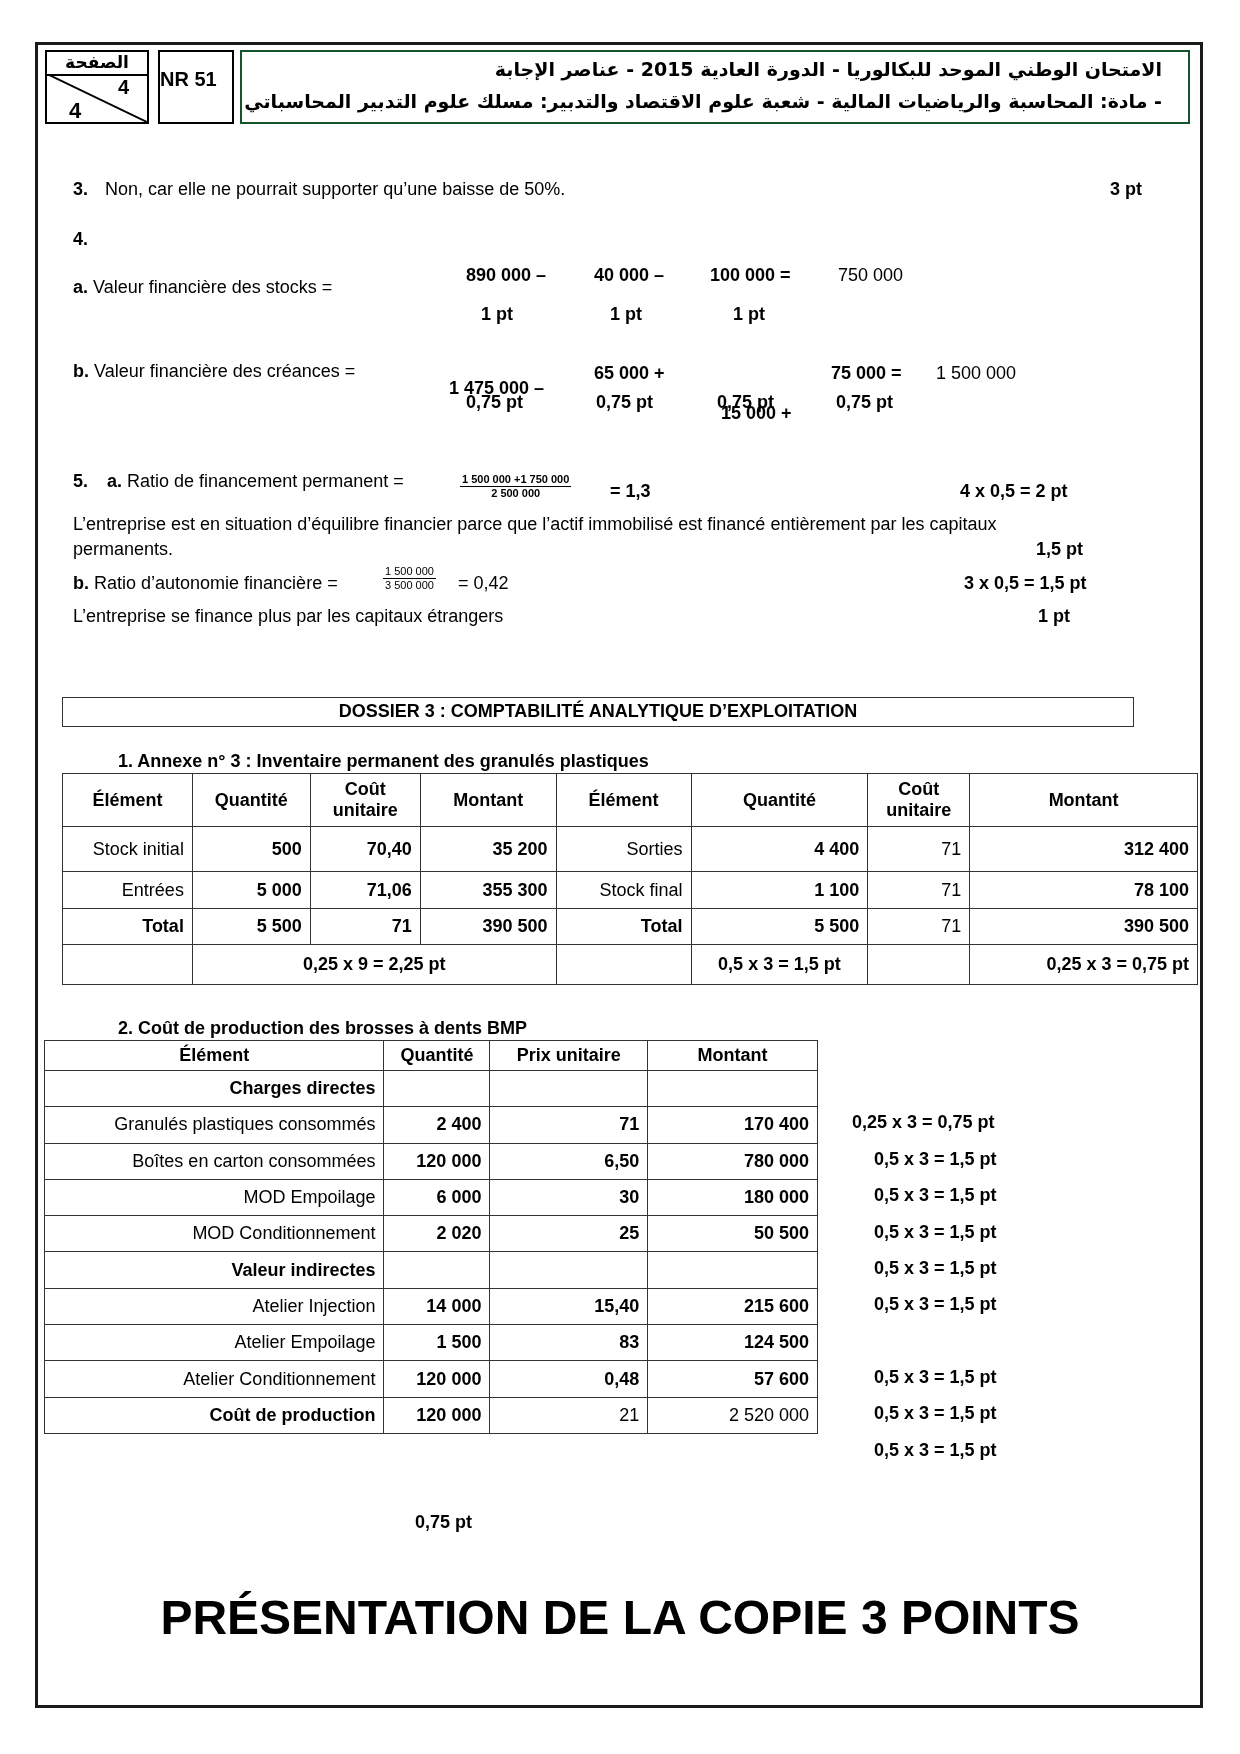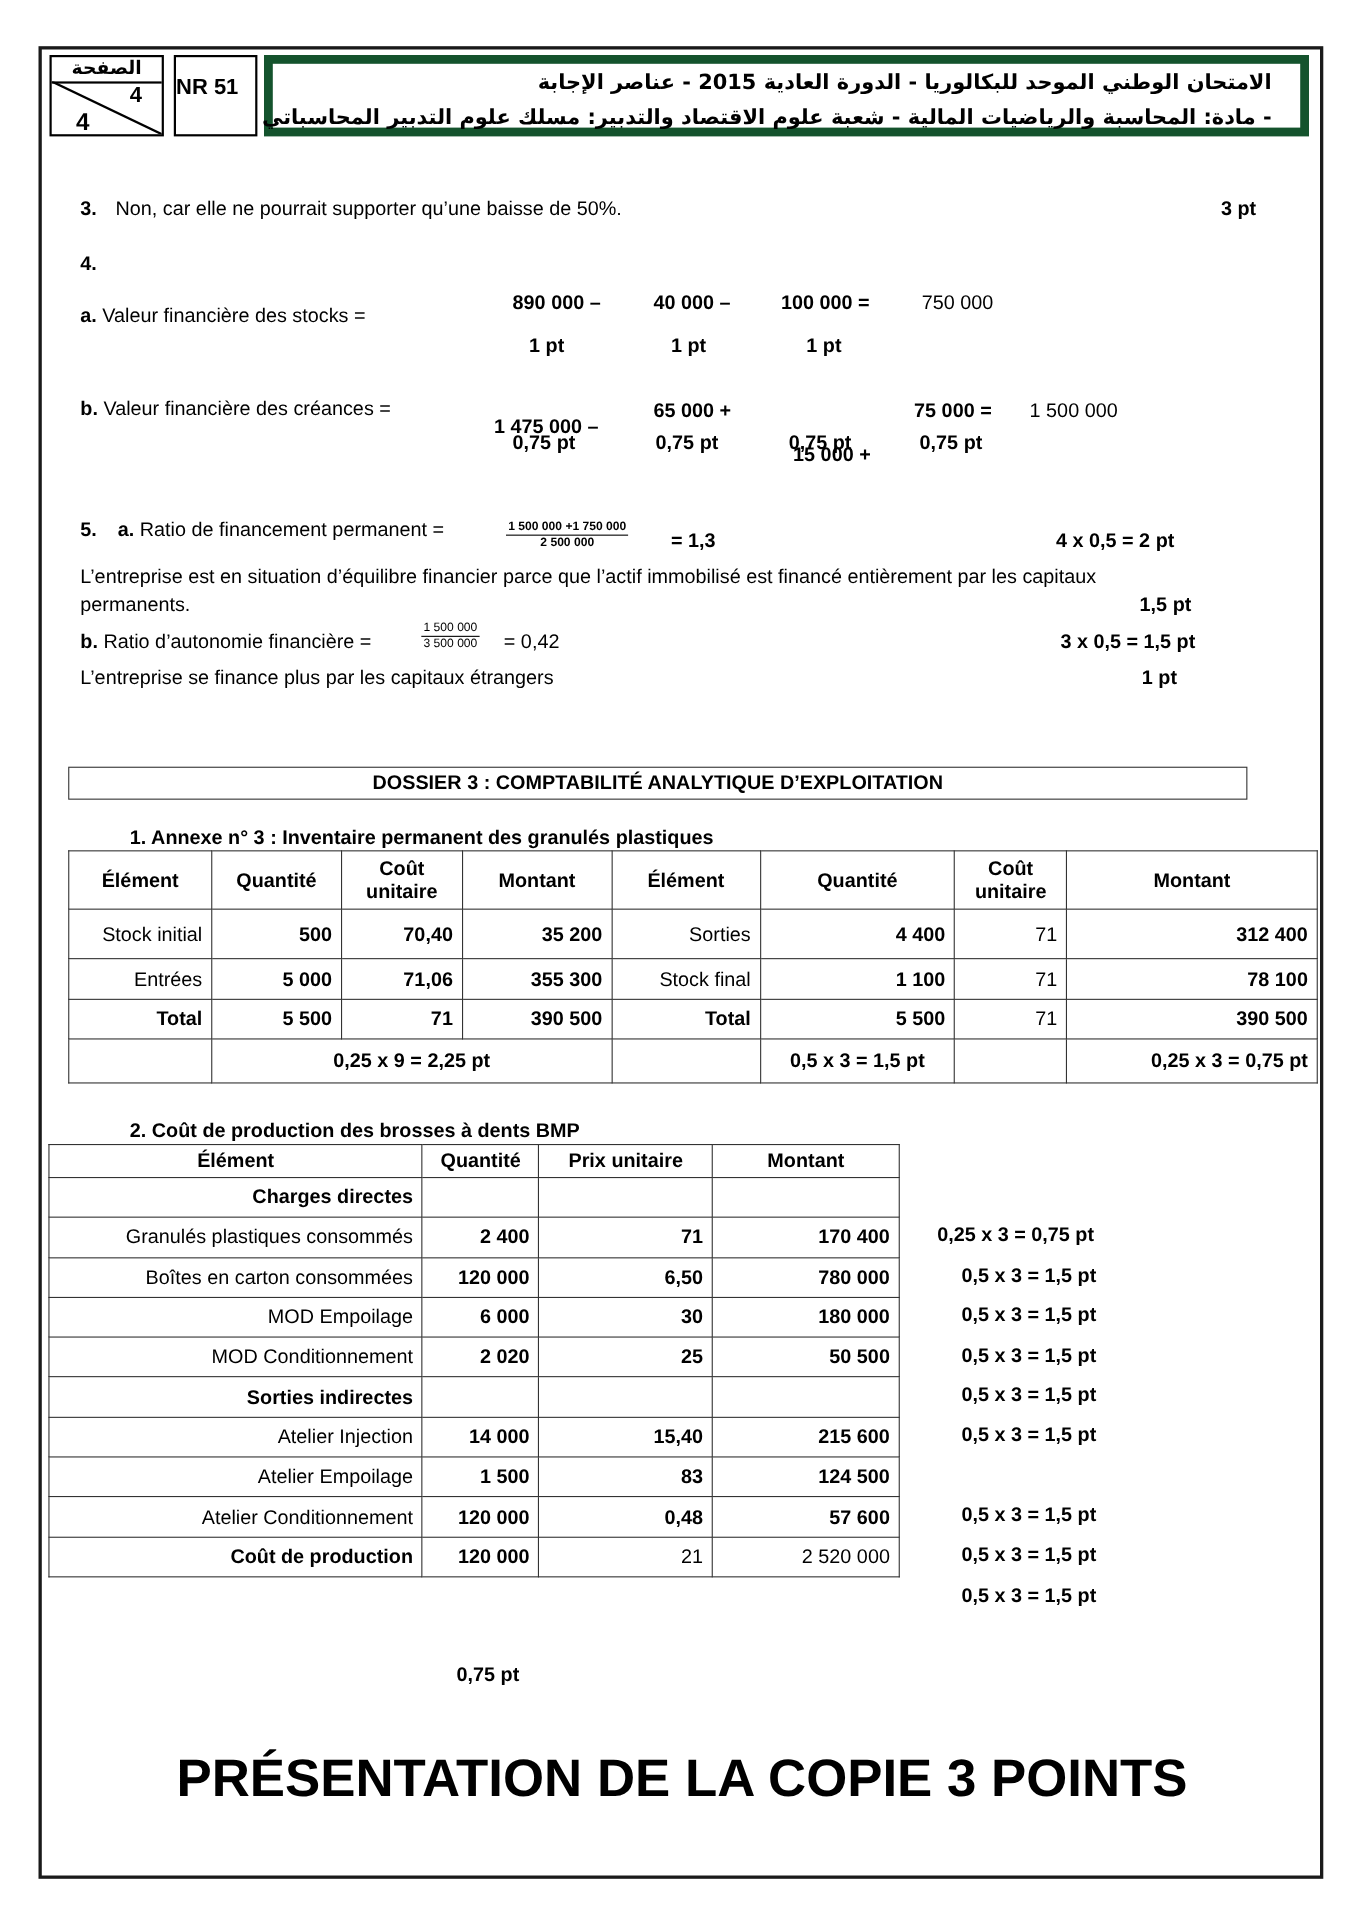--- a/index.html
+++ b/index.html
@@ -9,21 +9,21 @@
   .b { font-weight: bold; }
   .t18 { font-size: 18px; }
 
   
   .hdr-page { position: absolute; left: 45px; top: 50px; width: 104px; height: 74px; border: 2px solid #000; box-sizing: border-box; }
   .hdr-page .lab { position: absolute; left: 0; top: 0; width: 100%; height: 22px; border-bottom: 2px solid #000; text-align: center; font-size: 17px; font-weight: bold; line-height: 20px; font-family: "DejaVu Sans", sans-serif; }
   .hdr-page svg { position: absolute; left: 0; top: 22px; }
   .hdr-page .n1 { position: absolute; right: 18px; top: 24px; font-size: 20px; font-weight: bold; font-family: "Liberation Sans", sans-serif; }
   .hdr-page .n2 { position: absolute; left: 22px; top: 46px; font-size: 22px; font-weight: bold; font-family: "Liberation Sans", sans-serif; }
   .hdr-code { position: absolute; left: 158px; top: 50px; width: 76px; height: 74px; border: 2px solid #000; box-sizing: border-box; font-size: 20px; font-weight: bold; text-align: left; padding-top: 16px; }
-  .hdr-title { position: absolute; left: 240px; top: 50px; width: 950px; height: 74px; border: 8px solid #14532d; box-sizing: border-box; }
+  .hdr-title { position: absolute; left: 240px; top: 50px; width: 950px; height: 74px; border: 2px solid #14532d; box-sizing: border-box; }
   .hdr-title .l1 { position: absolute; right: 26px; top: 6px; font-size: 19px; font-weight: bold; direction: rtl; font-family: "DejaVu Sans", sans-serif; white-space: nowrap; }
   .hdr-title .l2 { position: absolute; right: 26px; top: 38px; font-size: 19px; font-weight: bold; direction: rtl; font-family: "DejaVu Sans", sans-serif; white-space: nowrap; }
 
   .frac { display: inline-block; vertical-align: middle; text-align: center; font-size: 11px; font-weight: bold; line-height: 13px; }
   .frac .num { display: block; border-bottom: 1px solid #000; padding: 0 2px; }
   .frac .den { display: block; padding: 0 2px; }
   .frac.normal { font-weight: normal; }
 
   .dossier { position: absolute; left: 62px; top: 697px; width: 1072px; height: 30px; border: 1.5px solid #333; box-sizing: border-box; text-align: center; font-size: 18px; font-weight: bold; line-height: 27px; }
 
@@ -230,21 +230,21 @@
     <td class="r b">30</td>
     <td class="r b">180 000</td>
   </tr>
   <tr>
     <td class="l">MOD Conditionnement</td>
     <td class="r b">2 020</td>
     <td class="r b">25</td>
     <td class="r b">50 500</td>
   </tr>
   <tr>
-    <td class="l b">Sorties indirectes</td>
+    <td class="l b">Valeur indirectes</td>
         <td></td>
         <td></td>
         <td></td>
   </tr>
   <tr>
     <td class="l">Atelier Injection</td>
     <td class="r b">14 000</td>
     <td class="r b">15,40</td>
     <td class="r b">215 600</td>
   </tr>

